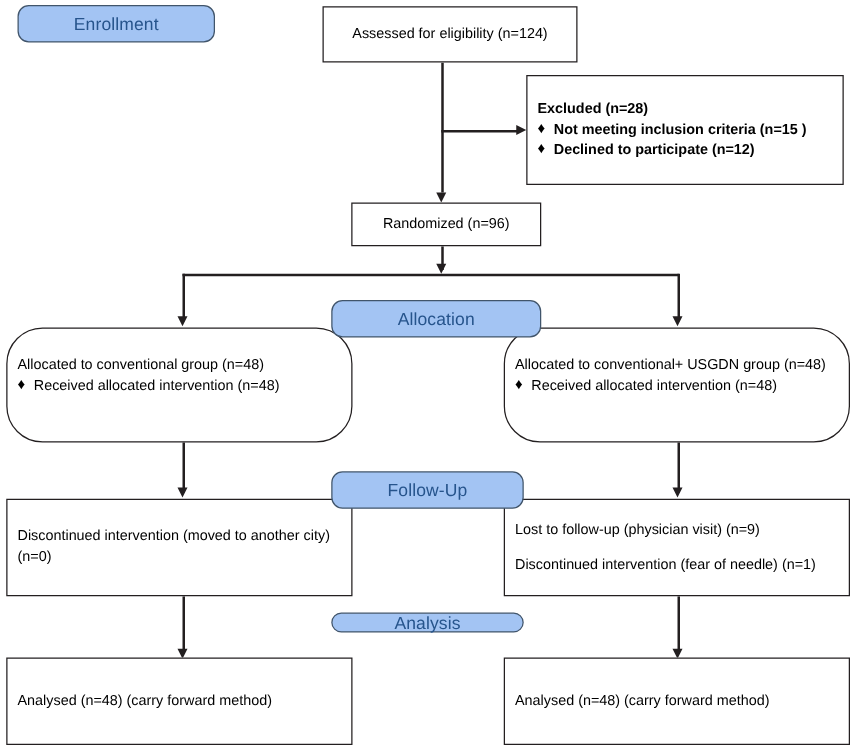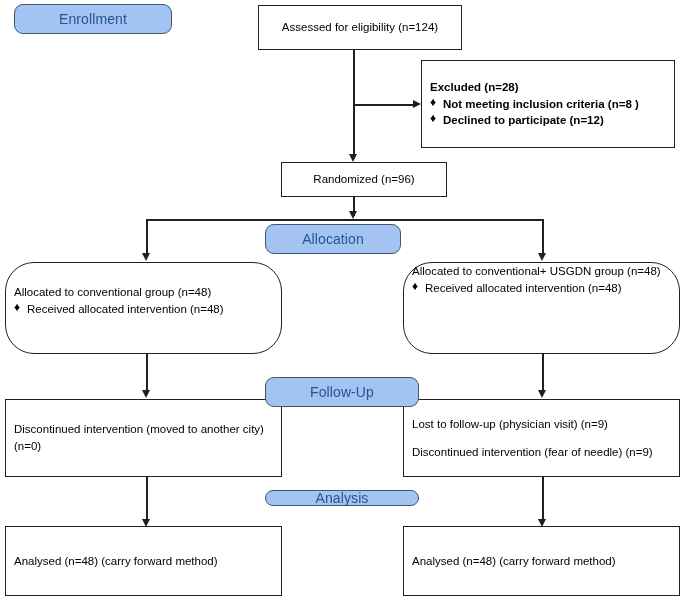--- a/index.html
+++ b/index.html
@@ -119,63 +119,63 @@
 
   <div class="ln h" style="left:353px;top:104px;width:62px;"></div>
   <div class="arrow-right" style="left:413px;top:100px;"></div>
 
   <div class="box left-text" style="left:421px;top:60px;width:254px;height:88px;font-weight:bold;">
     <div class="inner">
       <div class="para">Excluded (n=28)</div>
       <ul class="sub-list">
         <li>
           <span class="bullet">♦</span>
-          <span>Not meeting inclusion criteria (n=8 )</span>
+          <span>Not meeting inclusion criteria (n=15 )</span>
         </li>
         <li>
           <span class="bullet">♦</span>
           <span>Declined to participate (n=12)</span>
         </li>
       </ul>
     </div>
   </div>
 
   <div class="arrow-down" style="left:348.5px;top:154px;"></div>
 
-  <div class="box center-text" style="left:281px;top:162px;width:166px;height:35px;">
+  <div class="box center-text" style="left:281px;top:162px;width:152px;height:35px;">
     <div class="inner">
       <span>Randomized (n=96)</span>
     </div>
   </div>
 
   <div class="ln v" style="left:353px;top:197px;height:19px;"></div>
   <div class="arrow-down" style="left:348.5px;top:211px;"></div>
   <div class="ln h" style="left:146px;top:219px;width:397px;"></div>
   <div class="ln v" style="left:146px;top:219px;height:38px;"></div>
   <div class="ln v" style="left:542px;top:219px;height:38px;"></div>
   <div class="arrow-down" style="left:142px;top:253px;"></div>
   <div class="arrow-down" style="left:538px;top:253px;"></div>
 
-  <div class="badge" style="left:265px;top:224px;width:136px;height:30px;">
+  <div class="badge" style="left:265px;top:240px;width:168px;height:30px;">
     <span>Allocation</span>
   </div>
 
   <div class="box top-text" style="left:5px;top:262px;width:277px;height:92px;padding-top:21px;">
     <div class="inner">
       <div class="para">Allocated to conventional group (n=48)</div>
       <ul class="sub-list">
         <li>
           <span class="bullet">♦</span>
           <span>Received allocated intervention (n=48)</span>
         </li>
       </ul>
     </div>
   </div>
 
-  <div class="box top-text" style="left:403px;top:262px;width:277px;height:92px;">
+  <div class="box top-text" style="left:403px;top:262px;width:277px;height:92px;padding-top:21px;">
     <div class="inner">
       <div class="para">Allocated to conventional+ USGDN group (n=48)</div>
       <ul class="sub-list">
         <li>
           <span class="bullet">♦</span>
           <span>Received allocated intervention (n=48)</span>
         </li>
       </ul>
     </div>
   </div>
@@ -191,21 +191,21 @@
 
   <div class="box left-text" style="left:5px;top:399px;width:277px;height:78px;">
     <div class="inner">
       <div class="para">Discontinued intervention (moved to another city) (n=0)</div>
     </div>
   </div>
 
   <div class="box left-text" style="left:403px;top:399px;width:277px;height:78px;">
     <div class="inner">
       <div class="para">Lost to follow-up (physician visit) (n=9)</div>
-      <div class="para">Discontinued intervention (fear of needle) (n=9)</div>
+      <div class="para">Discontinued intervention (fear of needle) (n=1)</div>
     </div>
   </div>
 
   <div class="ln v" style="left:146px;top:477px;height:46px;"></div>
   <div class="arrow-down" style="left:142px;top:519px;"></div>
   <div class="ln v" style="left:542px;top:477px;height:46px;"></div>
   <div class="arrow-down" style="left:538px;top:519px;"></div>
 
   <div class="badge" style="left:265px;top:490px;width:154px;height:16px;">
     <span>Analysis</span>

